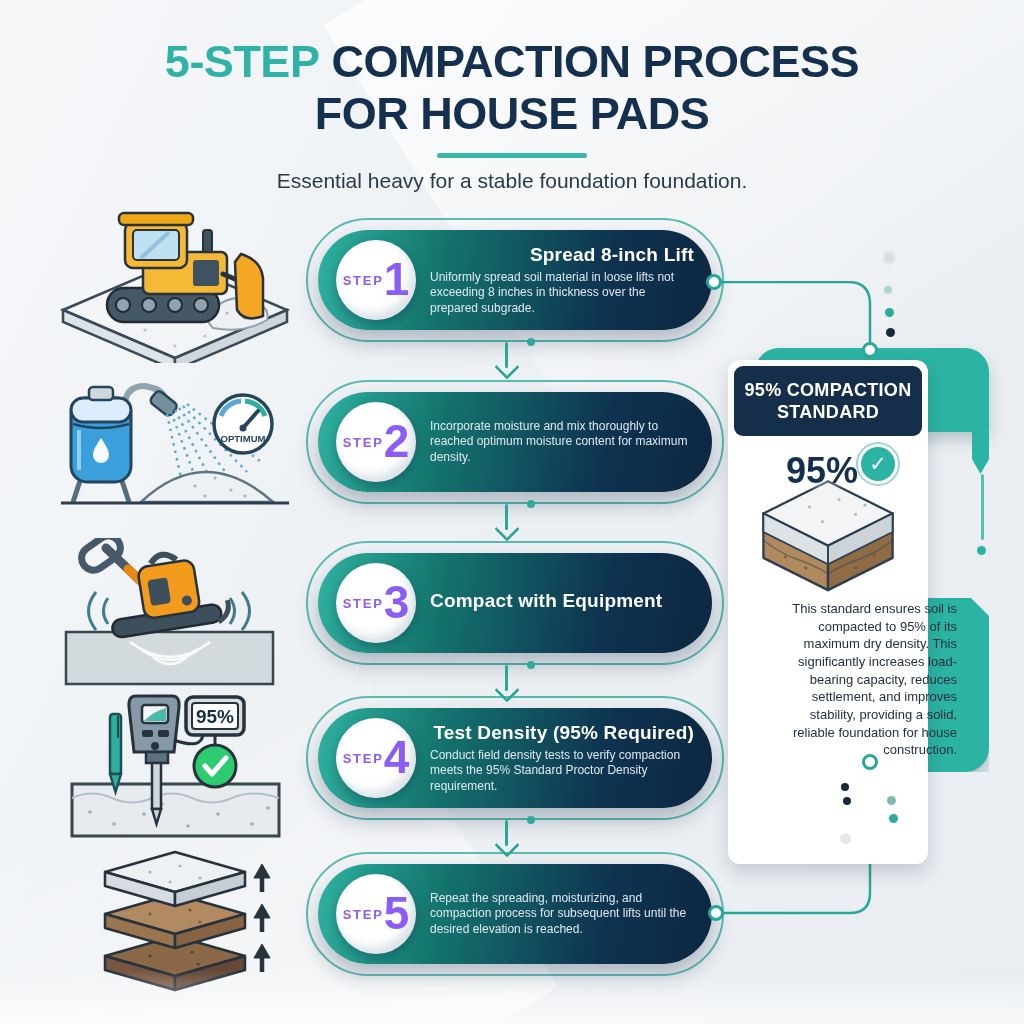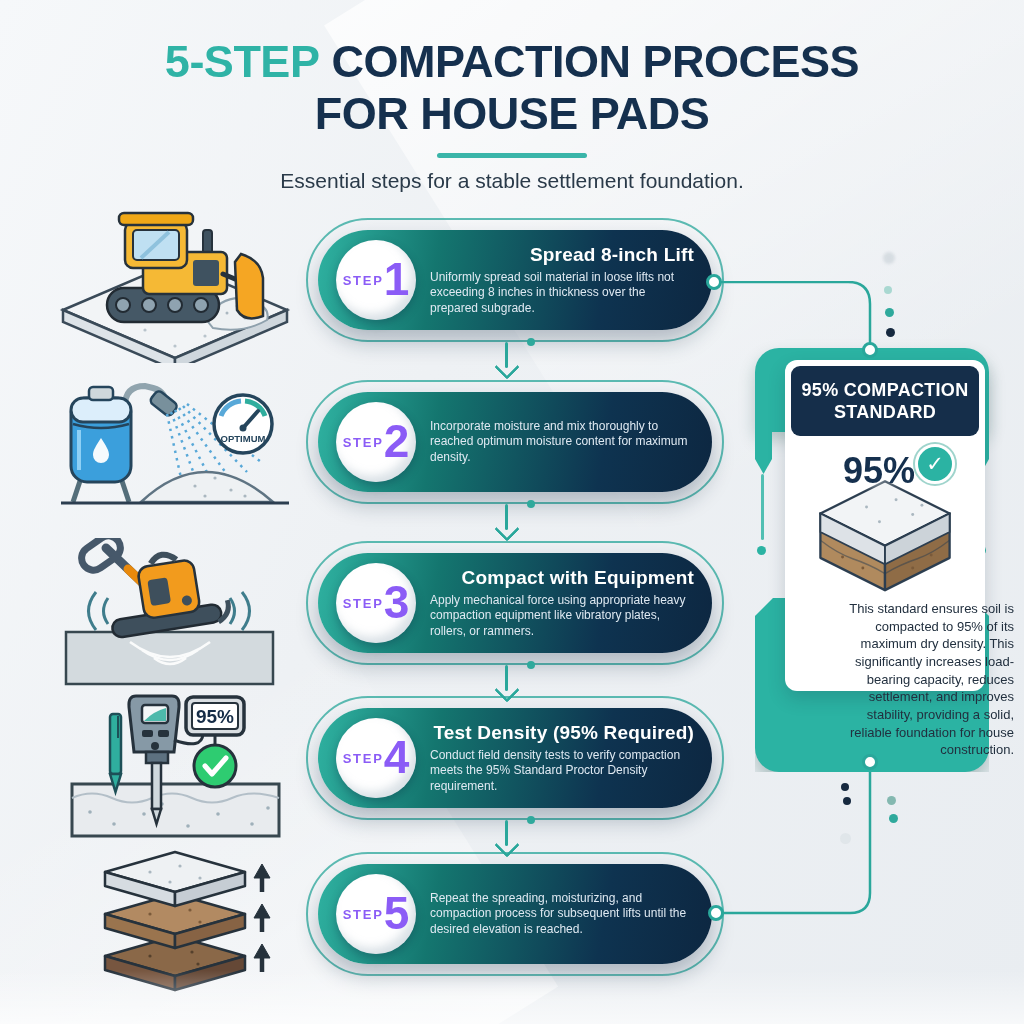--- a/index.html
+++ b/index.html
@@ -46,21 +46,21 @@
   .teal{background:#2bb3a3;}
   .panel-captop{position:absolute;left:755px;top:348px;width:234px;height:84px;border-radius:24px 24px 8px 8px;
     box-shadow:0 8px 16px rgba(20,80,72,.25);}
   .panel-wing{position:absolute;top:424px;width:17px;height:50px;}
   .panel-wing.l{left:755px;clip-path:polygon(0 0,100% 0,100% 70%,50% 100%,0 70%);}
   .panel-wing.r{left:972px;clip-path:polygon(0 0,100% 0,100% 70%,50% 100%,0 70%);}
   .panel-bottom{position:absolute;left:755px;top:598px;width:234px;height:174px;
     border-radius:8px 8px 24px 24px;
     clip-path:polygon(0 18px,18px 0,216px 0,234px 18px,234px 174px,0 174px);
     box-shadow:0 10px 18px rgba(20,80,72,.3);}
-  .panel-card{position:absolute;left:785px;top:360px;width:200px;height:331px;background:#fff;
+  .panel-card{position:absolute;left:728px;top:360px;width:200px;height:504px;background:#fff;
     border-radius:12px;box-shadow:0 8px 18px rgba(20,40,60,.18);}
   .panel-head{margin:6px;height:70px;background:#152e4a;border-radius:9px;color:#fff;
     display:flex;flex-direction:column;align-items:center;justify-content:center;
     font-size:18px;font-weight:800;letter-spacing:.3px;line-height:1.25;}
   .panel-value{position:absolute;left:58px;top:90px;font-size:36px;font-weight:800;color:#15304e;
     text-shadow:0 0 8px rgba(255,255,255,.95),0 0 10px rgba(255,255,255,.9);z-index:3;}
   .panel-check{position:absolute;left:130px;top:84px;width:40px;height:40px;border-radius:50%;
     background:#2bb3a3;border:3px solid #fff;box-shadow:0 0 0 2px #9fd4cc;z-index:3;box-sizing:border-box;
     display:flex;align-items:center;justify-content:center;color:#fff;font-size:21px;font-weight:800;}
   .panel-soil{position:absolute;left:26px;top:112px;z-index:2;}
@@ -82,21 +82,21 @@
 <div class="canvas">
   <div class="sheen sheen1"></div>
   <div class="sheen sheen2"></div>
 
   <div class="title-block">
     <div class="title-line">
       <span class="accent">5-STEP</span><span>COMPACTION PROCESS</span>
     </div>
     <div class="title-line">FOR HOUSE PADS</div>
     <div class="title-rule"></div>
-    <div class="subtitle">Essential steps for a stable settlement foundation.</div>
+    <div class="subtitle">Essential heavy for a stable foundation foundation.</div>
   </div>
 
   <svg style="position:absolute;left:55px;top:198px;" width="240" height="165" viewBox="0 0 240 165">
     <polygon points="8,112 120,64 232,112 120,160" fill="#f2f4f6" stroke="#3a4a58" stroke-width="2.5"></polygon>
     <polygon points="8,112 8,124 120,172 120,160" fill="#dde3e8" stroke="#3a4a58" stroke-width="2.5"></polygon>
     <polygon points="232,112 232,124 120,172 120,160" fill="#cfd7dd" stroke="#3a4a58" stroke-width="2.5"></polygon>
     <g fill="#b9c4cc">
         <circle cx="60" cy="118" r="1.6"></circle>
         <circle cx="90" cy="132" r="1.6"></circle>
         <circle cx="150" cy="138" r="1.6"></circle>
@@ -284,21 +284,20 @@
   </div>
 
   <div class="card-outline" style="left:306px;top:541px;"></div>
   <div class="card" style="top:553px;">
     <div class="badge">
       <div class="badge-label">STEP</div>
       <div class="badge-num">3</div>
     </div>
     <div class="card-text">
       <div class="card-title">Compact with Equipment</div>
-      <div class="card-desc">Apply mechanical force using appropriate heavy compaction equipment like vibratory plates, rollers, or rammers.</div>
     </div>
   </div>
 
   <div class="card-outline" style="left:306px;top:696px;"></div>
   <div class="card" style="top:708px;">
     <div class="badge">
       <div class="badge-label">STEP</div>
       <div class="badge-num">4</div>
     </div>
     <div class="card-text">

